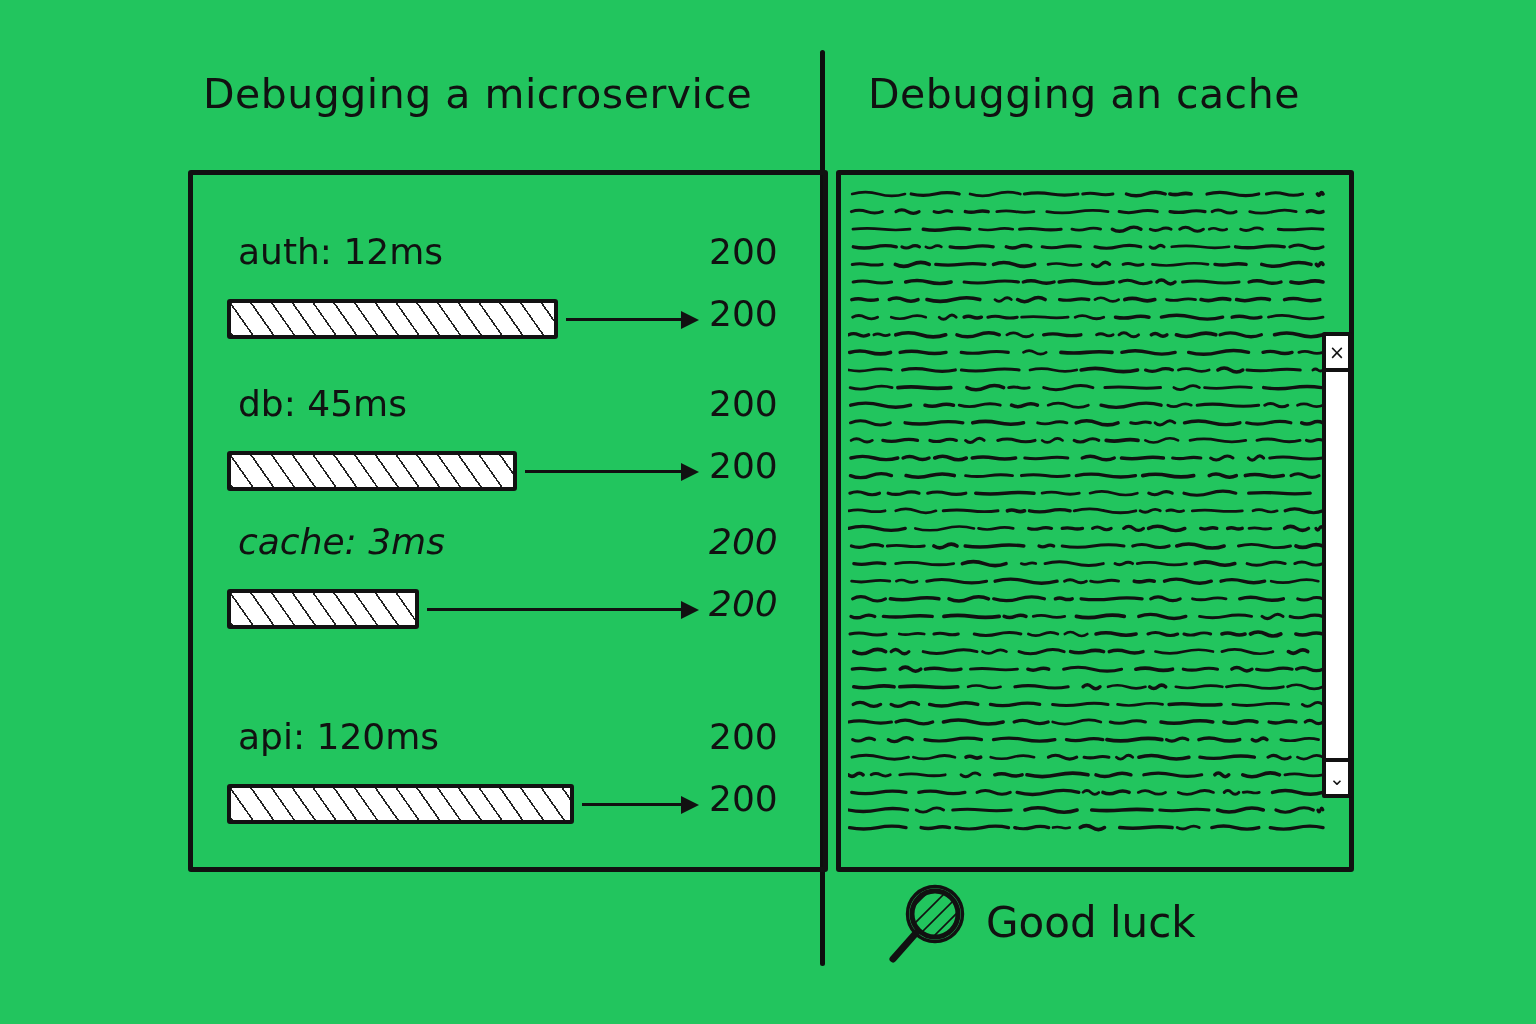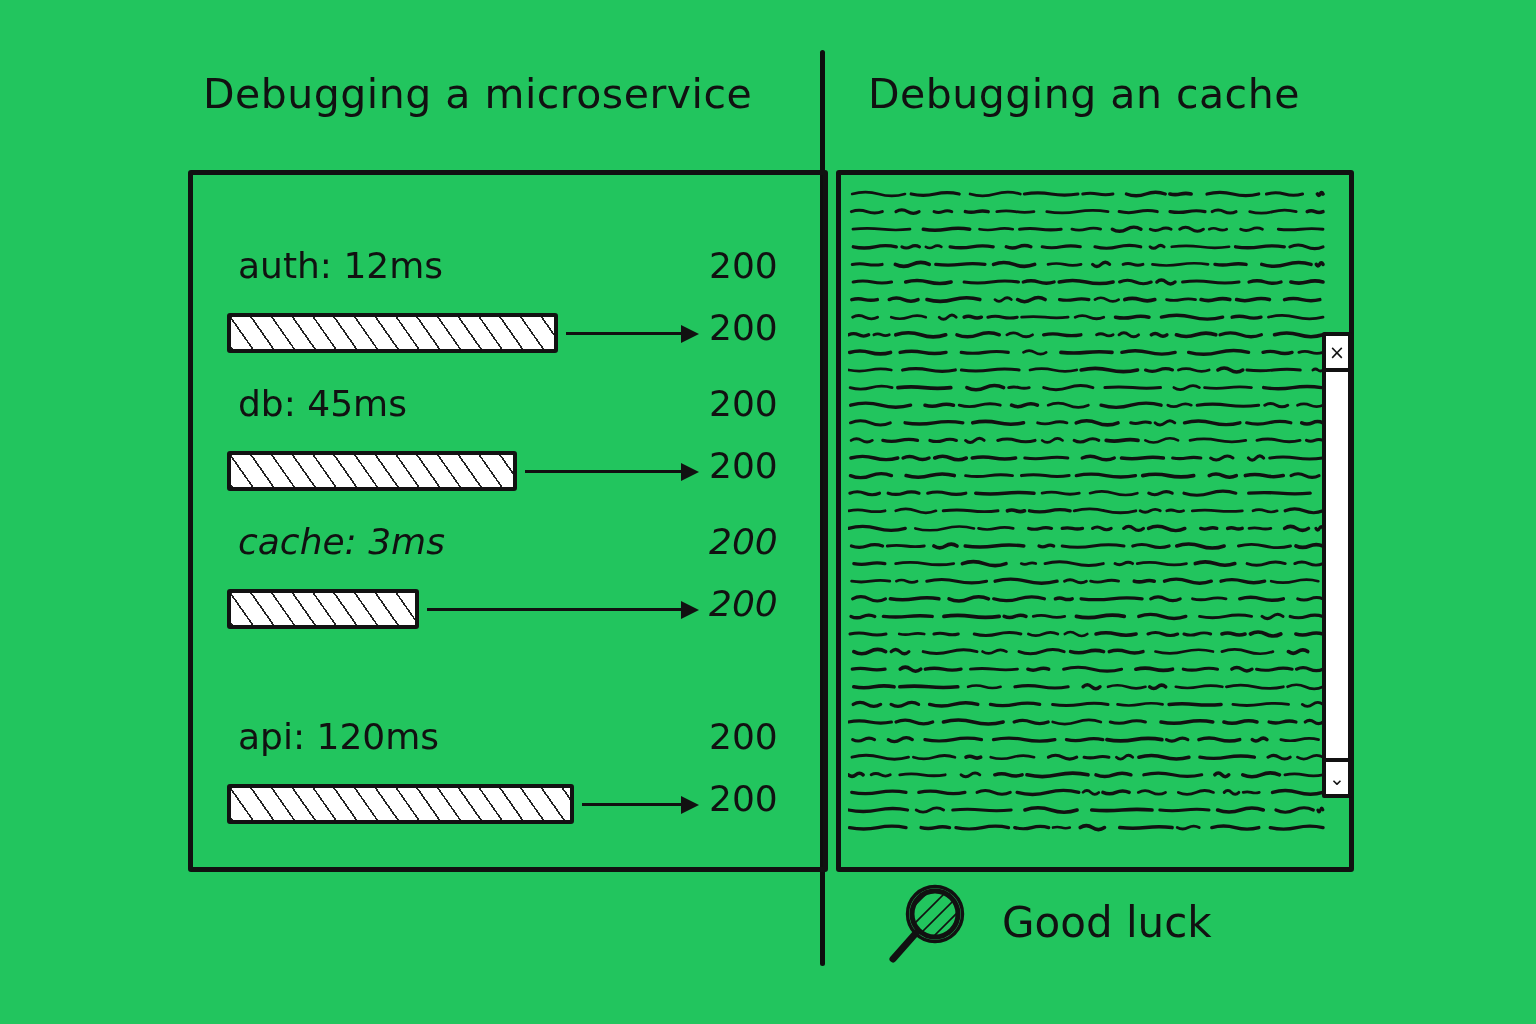--- a/index.html
+++ b/index.html
@@ -172,21 +172,21 @@
     background: #ffffff;
   }
 
   
   #footer-caption {
     position: absolute;
     left: 880px;
     top: 880px;
     display: flex;
     align-items: center;
-    gap: 26px;
+    gap: 10px;
   }
   #magnifier-icon { width: 96px; height: 96px; display: block; }
   #good-luck-text {
     font-size: 42px;
     color: #111111;
     white-space: nowrap;
     position: relative;
     top: -6px;
   }
 </style>
@@ -196,21 +196,21 @@
 <div id="stage">
 
   <div class="panel-title" id="title-left">Debugging a microservice</div>
 
   <div class="panel-title" id="title-right">Debugging an cache</div>
 
   <div id="divider"></div>
 
   <div class="panel-box" id="panel-left">
     <div id="metric-rows">
-        <div class="metric-row" style="top: 70px;">
+        <div class="metric-row" style="top: 56px;">
           <div class="metric-label">auth: 12ms</div>
           <div class="metric-status-top">200</div>
           <div class="metric-status-bottom">200</div>
           <div class="bar" style="width: 331px;"></div>
           <div class="arrow-wrap" style="left: 373px; width: 133px;">
             <div class="arrow-line" style="width: 117px;"></div>
             <div class="arrow-head" style="left: 115px;"></div>
           </div>
         </div>
         <div class="metric-row" style="top: 208px;">

